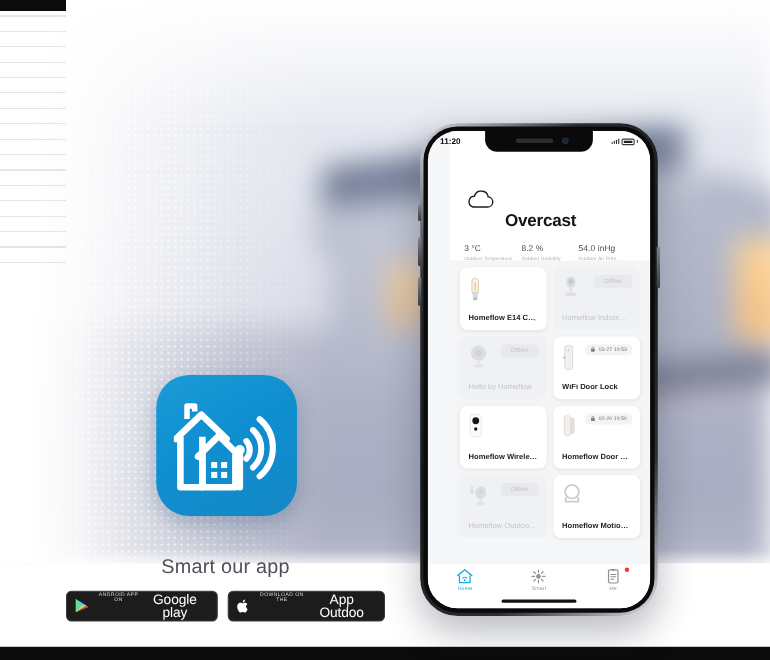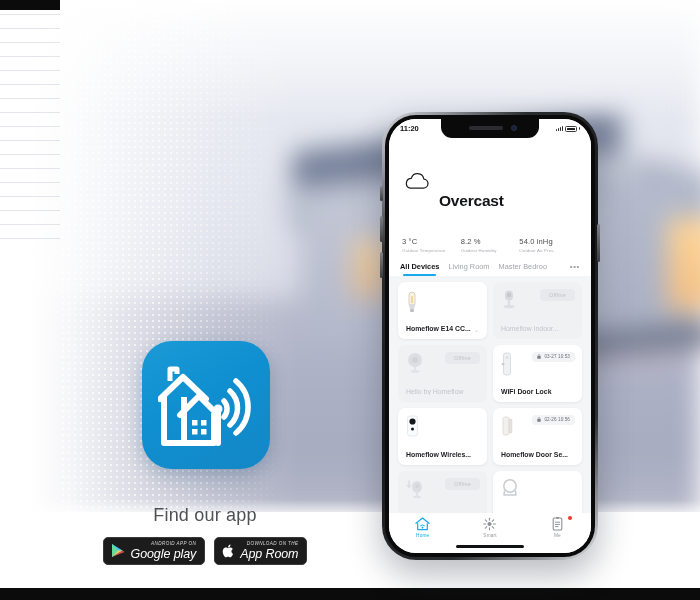--- a/index.html
+++ b/index.html
@@ -108,37 +108,37 @@
   #find-app {
     position:absolute; left:60px; top:505px; width:290px; text-align:center;
   }
   #find-app .title { font-size:18px; color:#4f5055; letter-spacing:.2px; }
   .badges { margin-top:11px; display:flex; justify-content:center; gap:9px; }
   .badge {
     background:#1c1c1c; border-radius:5px; height:28px;
     display:flex; align-items:center; gap:5px; padding:0 8px 0 7px;
     border:1px solid #3a3a3a;
   }
-  .badge .txt { display:flex; flex-direction:column; align-items:flex-end; line-height:1;font-style:italic; }
+  .badge .txt { display:flex; flex-direction:row; align-items:flex-start; line-height:1; }
   .badge .small { font-size:4.6px; color:#d8d8d8; letter-spacing:.4px; text-transform:uppercase; margin-bottom:1px; }
   .badge .big { font-size:12.5px; color:#fff; font-weight:400; letter-spacing:-.1px; }
 
   
   #phone {
     position:absolute; left:382px; top:112px; width:216px; height:448px;
   }
   .phone-frame {
     position:absolute; inset:0; border-radius:34px;
     background:linear-gradient(135deg,#d9dade 0%,#8d8f95 10%,#2a2b2e 22%,#17181a 50%,#2c2d30 78%,#9a9ca1 92%,#e3e4e7 100%);
     box-shadow:0 14px 34px rgba(40,45,60,.33);
   }
   .phone-frame2 { position:absolute; inset:3px; border-radius:31px; background:#0a0a0b; }
   .screen {
     position:absolute; left:7px; top:7px; right:7px; bottom:7px;
-    border-radius:27px; background:#f6f7f9; overflow:hidden;
+    border-radius:27px; background:#f6f7f9; overflow:hidden;padding-left:20px;
   }
   .notch {
     position:absolute; left:50%; transform:translateX(-50%); top:0;
     width:98px; height:19px; background:#0a0a0b;
     border-bottom-left-radius:11px; border-bottom-right-radius:11px; z-index:6;
   }
   .speaker { position:absolute; left:28px; top:7px; width:34px; height:4px; border-radius:2px; background:#2b2c30; }
   .cam { position:absolute; left:70px; top:6px; width:6px; height:6px; border-radius:50%; background:#1a2230; border:1px solid #223048; }
   .sidebtn { position:absolute; background:linear-gradient(180deg,#7f8186,#3a3b3e); border-radius:2px; }
   .sb-l1 { left:-2px; top:74px; width:3px; height:15px; }
@@ -166,21 +166,21 @@
   .chev { font-size:7px; color:#3b3d42; }
   .plus-btn {
     width:13px; height:13px; border-radius:50%; background:#16a9ec;
     display:flex; align-items:center; justify-content:center;
     color:#fff; font-size:11px; line-height:0; font-weight:400; padding-bottom:1px;
   }
   .weather-row { display:flex; align-items:center; gap:9px; margin-top:10px; padding-left:4px; }
   .weather-txt { font-size:15.5px; font-weight:700; color:#131417; letter-spacing:-.2px;margin-top:39px; }
   .stats { display:flex; margin-top:11px; padding:0 2px; }
   .stat { flex:1; }
-  .stat .v { font-size:7.6px; color:#4a4c52; font-weight:500; letter-spacing:.1px;margin-top:16px; }
+  .stat .v { font-size:7.6px; color:#4a4c52; font-weight:500; letter-spacing:.1px; }
   .stat .l { font-size:4.3px; color:#a9abb3; margin-top:1.5px; letter-spacing:.15px; }
 
   .tabs { display:flex; align-items:center; gap:9px; padding:9px 11px 0 11px; background:#fff; }
   .tab { font-size:7.4px; color:#a2a4ab; position:relative; padding-bottom:5px; white-space:nowrap; }
   .tab.active { color:#131417; font-weight:700; }
   .tab.active::after {
     content:""; position:absolute; left:3px; right:3px; bottom:0; height:2px;
     background:#16a9ec; border-radius:1px;
   }
   .tab-more { font-size:8px; color:#9b9da4; letter-spacing:.6px; margin-left:auto; padding-bottom:5px; }
@@ -274,21 +274,21 @@
     <rect x="43" y="66" width="5.5" height="5.5" fill="#fff"></rect>
     <circle cx="60" cy="46" r="4.5" fill="#fff"></circle>
     <path d="M60 46 L60 80" stroke="#fff" stroke-width="6" stroke-linecap="round"></path>
     <path d="M66 38 A12 12 0 0 1 66 54" stroke="#fff" stroke-width="5.5" fill="none" stroke-linecap="round"></path>
     <path d="M72 28 A23 23 0 0 1 72 62" stroke="#fff" stroke-width="5.5" fill="none" stroke-linecap="round"></path>
     <path d="M78 18 A34 34 0 0 1 78 70" stroke="#fff" stroke-width="5.5" fill="none" stroke-linecap="round"></path>
   </svg>
 </div>
 
 <div id="find-app">
-  <div class="title">Find our app</div>
+  <div class="title">Smart our app</div>
   <div class="badges">
 
     <div class="badge">
       <svg width="15" height="16" viewBox="0 0 15 16">
         <path d="M1 1 L11.5 7.5 L1 14 Z" fill="#4fc3f7"></path>
         <path d="M1 1 L7 7.5 L1 14 Z" fill="#64dd9b"></path>
         <path d="M7 7.5 L11.5 7.5 L11.5 7.5 L1 14 Z" fill="#ffd04a" opacity=".9"></path>
         <path d="M1 14 L11.5 7.5 L13.6 9 L1 14 Z" fill="#f05a4f" opacity=".85"></path>
       </svg>
       <span class="txt">
@@ -297,21 +297,21 @@
       </span>
     </div>
 
     <div class="badge">
       <svg width="13" height="16" viewBox="0 0 13 16">
         <path d="M9.4 8.4c0-1.6 1.3-2.4 1.4-2.5-0.8-1.1-1.9-1.3-2.3-1.3-1-0.1-2 0.6-2.5 0.6-0.5 0-1.3-0.6-2.1-0.6-1.1 0-2.1 0.6-2.7 1.6-1.1 2-0.3 4.9 0.8 6.5 0.5 0.8 1.2 1.7 2 1.6 0.8 0 1.1-0.5 2.1-0.5 1 0 1.2 0.5 2.1 0.5 0.9 0 1.4-0.8 1.9-1.6 0.6-0.9 0.9-1.8 0.9-1.8S9.4 10 9.4 8.4z" fill="#fff"></path>
         <path d="M7.9 3.5c0.4-0.5 0.7-1.3 0.6-2-0.6 0-1.4 0.4-1.8 0.9-0.4 0.5-0.8 1.2-0.7 2C6.7 4.5 7.4 4.1 7.9 3.5z" fill="#fff"></path>
       </svg>
       <span class="txt">
         <span class="small">Download on the</span>
-        <span class="big">App Room</span>
+        <span class="big">App Outdoo</span>
       </span>
     </div>
 
   </div>
 </div>
 
 <div id="phone">
   <div class="phone-frame"></div>
   <div class="phone-frame2"></div>
   <div class="sidebtn sb-l1"></div>
@@ -357,26 +357,20 @@
           <div class="v">8.2 %</div>
           <div class="l">Outdoor Humidity</div>
         </div>
         <div class="stat">
           <div class="v">54.0 inHg</div>
           <div class="l">Outdoor Air Pres.</div>
         </div>
       </div>
     </div>
 
-    <div class="tabs">
-      <span class="tab active">All Devices</span>
-      <span class="tab">Living Room</span>
-      <span class="tab">Master Bedroo</span>
-      <span class="tab-more">•••</span>
-    </div>
 
     <div class="grid">
 
       <div class="card">
         <div class="card-top">
           <svg class="dev-ic" width="12" height="24" viewBox="0 0 12 24">
             <path d="M3 6a3 3 0 0 1 6 0v9a3 3 0 0 1-6 0z" fill="#fbf2dd" stroke="#cfc8b6" stroke-width=".8"></path>
             <rect x="3.6" y="15" width="4.8" height="5" rx="1" fill="#d9dade"></rect>
             <rect x="4" y="20" width="4" height="3" rx="1" fill="#bfc1c7"></rect>
             <path d="M6 7v7" stroke="#e0b55a" stroke-width=".9"></path>

